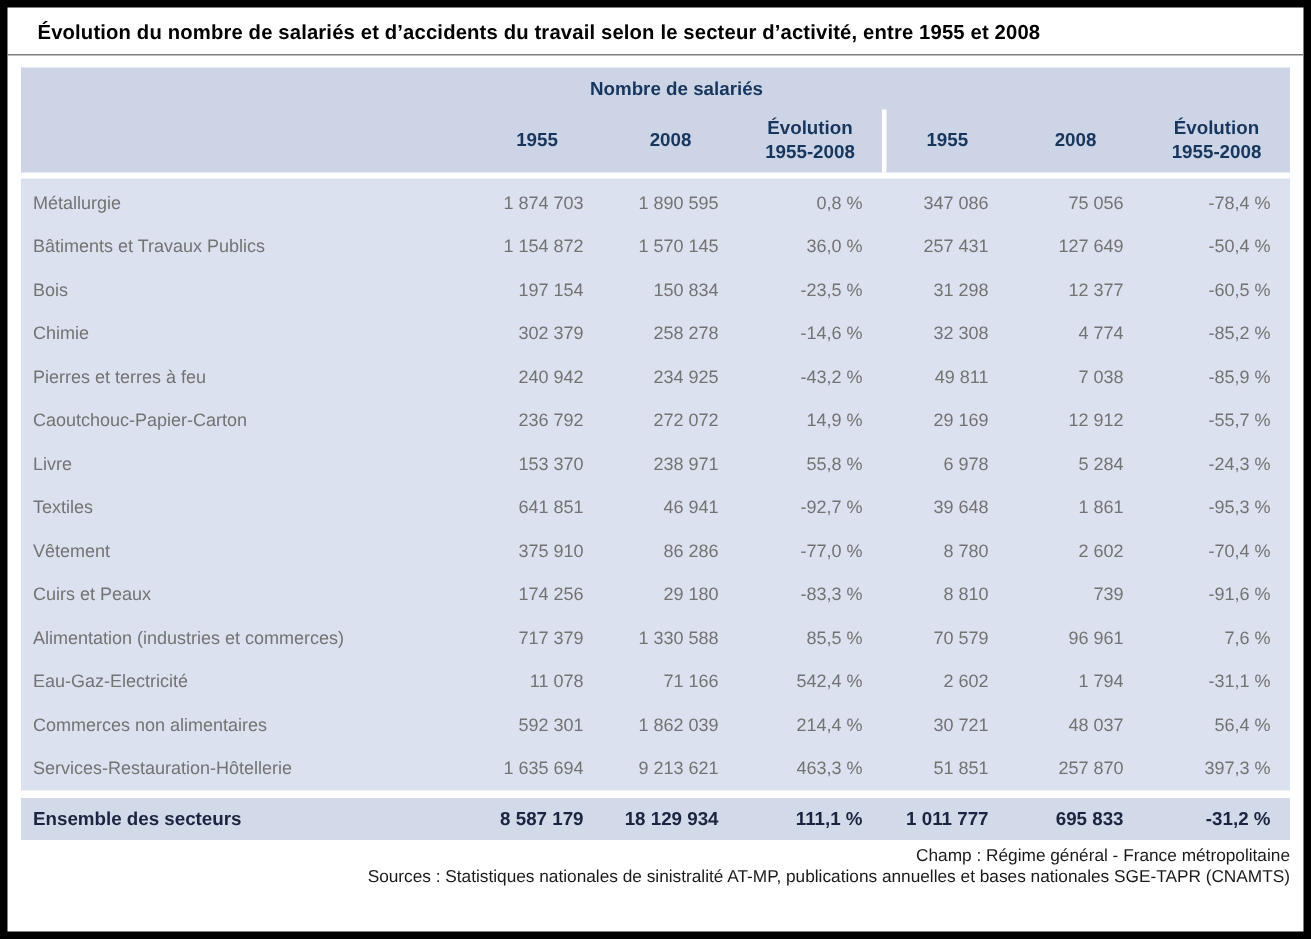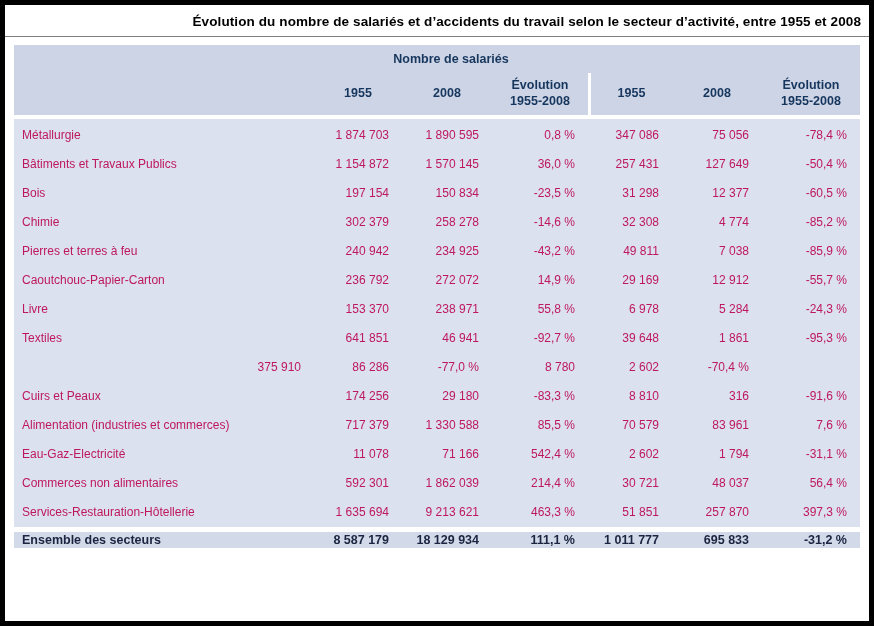--- a/index.html
+++ b/index.html
@@ -10,25 +10,25 @@
     position: relative;
     overflow: hidden;
   }
   .frame {
     position: absolute; inset: 0;
     border: 5px solid #000;
     box-sizing: border-box;
     background: #fff;
   }
   .title {
-    text-align: right;
+    text-align: left;
     font-weight: bold;
     font-size: 13.5px;
     color: #000;
-    padding: 9px 8px 7px;
+    padding: 9px 20px 7px;
     border-bottom: 1px solid #7f7f7f;
     letter-spacing: 0.1px;
   }
   .table-wrap { margin: 8px 9px 0; }
   .cols {
     display: grid;
     grid-template-columns: 1fr 88px 90px 96px 84px 90px 98px;
   }
   .thead {
     display: grid;
@@ -53,27 +53,27 @@
     padding: 0 6px;
     box-sizing: border-box;
   }
   .sub.c2 { grid-column: 2; }
   .sub.c3 { grid-column: 3; }
   .sub.c4 { grid-column: 4; }
   .sub.c5 { grid-column: 5; border-left: 3px solid #fff; }
   .sub.c6 { grid-column: 6; }
   .sub.c7 { grid-column: 7; }
   .tbody { margin-top: 4px; background: #dbe1ee; padding: 1px 0; }
-  .tr { height: 29px; align-items: center; font-size: 12px; color: #be185d; }
+  .tr { height: 29px; align-items: center; font-size: 12px; color: #737373; }
   .td.sector { padding-left: 8px; white-space: nowrap; overflow: hidden; }
   .td.num { text-align: right; padding-right: 13px; white-space: nowrap; }
   .tr.total {
     margin-top: 5px;
     background: #d2d9e8;
-    height: 16px;
+    height: 28px;
     font-weight: bold;
     font-size: 12.5px;
     color: #1b2440;
   }
   .footer {
     margin: 4px 9px 0;
     text-align: right;
     font-size: 11.5px;
     color: #1a1a1a;
     line-height: 1.25;
@@ -173,45 +173,46 @@
     <div class="td sector">Textiles</div>
     <div class="td num">641 851</div>
     <div class="td num">46 941</div>
     <div class="td num">-92,7 %</div>
     <div class="td num">39 648</div>
     <div class="td num">1 861</div>
     <div class="td num">-95,3 %</div>
   </div>
 
   <div class="tr cols">
+    <div class="td sector">Vêtement</div>
     <div class="td num">375 910</div>
     <div class="td num">86 286</div>
     <div class="td num">-77,0 %</div>
     <div class="td num">8 780</div>
     <div class="td num">2 602</div>
     <div class="td num">-70,4 %</div>
   </div>
 
   <div class="tr cols">
     <div class="td sector">Cuirs et Peaux</div>
     <div class="td num">174 256</div>
     <div class="td num">29 180</div>
     <div class="td num">-83,3 %</div>
     <div class="td num">8 810</div>
-    <div class="td num">316</div>
+    <div class="td num">739</div>
     <div class="td num">-91,6 %</div>
   </div>
 
   <div class="tr cols">
     <div class="td sector">Alimentation (industries et commerces)</div>
     <div class="td num">717 379</div>
     <div class="td num">1 330 588</div>
     <div class="td num">85,5 %</div>
     <div class="td num">70 579</div>
-    <div class="td num">83 961</div>
+    <div class="td num">96 961</div>
     <div class="td num">7,6 %</div>
   </div>
 
 
   <div class="tr cols">
     <div class="td sector">Eau-Gaz-Electricité</div>
     <div class="td num">11 078</div>
     <div class="td num">71 166</div>
     <div class="td num">542,4 %</div>
     <div class="td num">2 602</div>
@@ -245,14 +246,18 @@
       <div class="td num">8 587 179</div>
       <div class="td num">18 129 934</div>
       <div class="td num">111,1 %</div>
       <div class="td num">1 011 777</div>
       <div class="td num">695 833</div>
       <div class="td num">-31,2 %</div>
     </div>
 
   </div>
 
+  <div class="footer">
+    <div>Champ : Régime général - France métropolitaine</div>
+    <div>Sources : Statistiques nationales de sinistralité AT-MP, publications annuelles et bases nationales SGE-TAPR (CNAMTS)</div>
+  </div>
 
 </div>
 
 </body></html>

